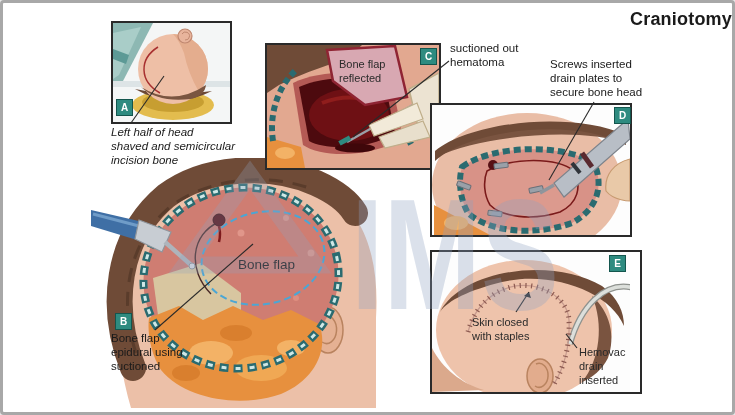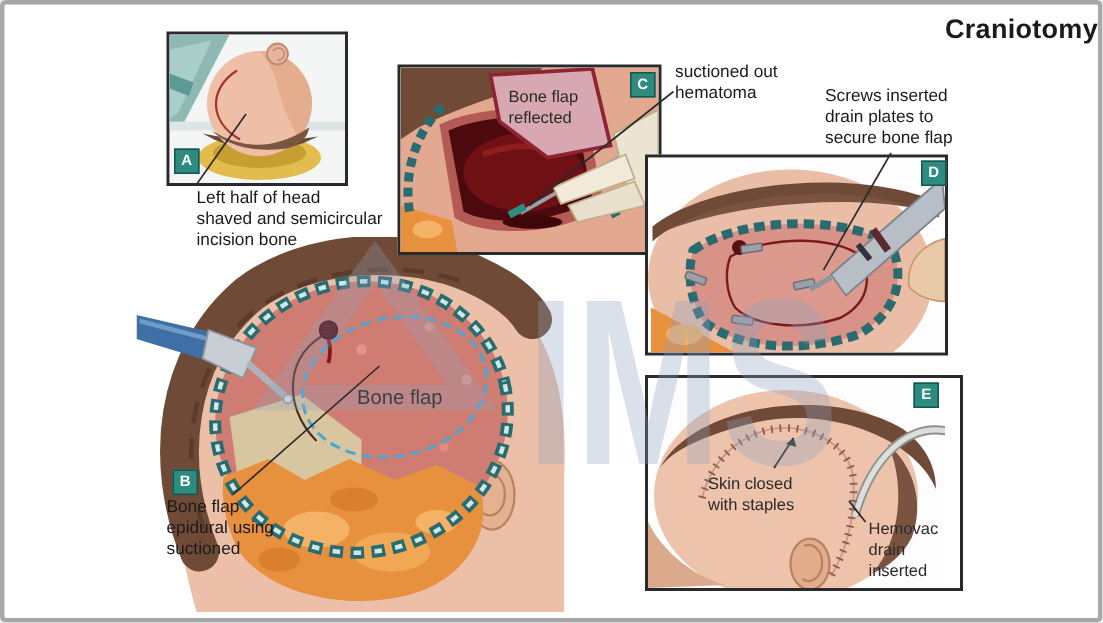--- a/index.html
+++ b/index.html
@@ -49,21 +49,21 @@
       <path d="M 22 66 Q 60 88 99 68 Q 60 74 22 66 Z" fill="#6b4836"></path>
       <circle cx="60" cy="46" r="35" fill="#eebfa6"></circle>
       <path d="M 60 11 A 35 35 0 0 1 95 46 A 35 35 0 0 1 86 69 Q 75 50 71 30 Q 66 17 60 11 Z" fill="#e4ad8e"></path>
       <path d="M 28 64 Q 45 80 78 76 Q 92 72 93 62 Q 60 84 28 64 Z" fill="#7a5540"></path>
       <circle cx="72" cy="13" r="7" fill="#e8b49c" stroke="#c08870" stroke-width="1.2"></circle>
       <path d="M 69 11 a 4 4 0 1 1 3 6" fill="none" stroke="#c08870" stroke-width="1"></path>
       <path d="M 45 24 C 26 36 26 58 47 70" fill="none" stroke="#a83030" stroke-width="1.5"></path>
     </svg>
   </div>
   <div class="badge" style="left:113px;top:96px;">A</div>
-  <div class="cap" style="left:128px;top:122px;width:150px;">
+  <div class="cap" style="left:108px;top:122px;width:150px;font-style:italic;">
     <span>Left half of head</span>
     <span>shaved and semicircular</span>
     <span>incision bone</span>
   </div>
 
   <svg id="mainIll" width="290" height="250" viewBox="0 0 290 250">
     <path d="M 40 250 C 20 180 18 110 55 55 C 95 8 185 0 240 35 C 278 60 288 110 285 160 L 285 250 Z" fill="#ecc0a8"></path>
     <path d="M 42 210 C 18 150 25 80 75 38 C 115 8 180 5 225 25 C 245 34 258 45 264 55" fill="none" stroke="#6f4b37" stroke-width="26" stroke-linecap="round"></path>
     <path d="M 45 195 C 28 145 35 85 80 48 C 118 20 175 15 218 30" fill="none" stroke="#5a3c2b" stroke-width="3" stroke-dasharray="14 10"></path>
     <ellipse cx="237" cy="172" rx="15" ry="23" fill="#e5b193" stroke="#b9835f" stroke-width="1.5"></ellipse>
@@ -156,21 +156,21 @@
       <path d="M 150 48 L 160 62" stroke="#5a2a30" stroke-width="5"></path>
       <path d="M 140 58 L 148 68" stroke="#30343a" stroke-width="4"></path>
       <path d="M 122 80 L 108 88" stroke="#8f959c" stroke-width="3.5"></path>
       <path d="M 198 54 C 182 58 172 70 174 86 C 182 96 198 96 198 96 Z" fill="#e9c9a8" stroke="#c79a70" stroke-width="1.2"></path>
     </svg>
   </div>
   <div class="badge" style="left:611px;top:104px;">D</div>
   <div class="cap" style="left:547px;top:54px;width:100px;">
     <span>Screws inserted</span>
     <span>drain plates to</span>
-    <span>secure bone flap</span>
+    <span>secure bone head</span>
   </div>
 
   <div class="panel" id="panelE">
     <svg width="198" height="140" viewBox="0 0 198 140">
       <rect x="0" y="0" width="198" height="140" fill="#fdfdfd"></rect>
       <ellipse cx="92" cy="78" rx="88" ry="70" fill="#eec3ab"></ellipse>
       <path d="M 8 60 C 30 18 120 4 170 34 C 186 46 192 60 192 74 C 178 40 120 18 70 30 C 38 38 16 48 8 60 Z" fill="#6f4b37"></path>
       <path d="M 160 44 C 178 60 184 84 176 106 C 170 118 160 126 150 130 C 168 108 172 72 160 44 Z" fill="#7a5440"></path>
       <path d="M 0 96 C 10 116 30 132 52 138 L 0 140 Z" fill="#dba98c"></path>
       <ellipse cx="108" cy="124" rx="13" ry="17" fill="#e2ac8d" stroke="#b9835f" stroke-width="1.5"></ellipse>

